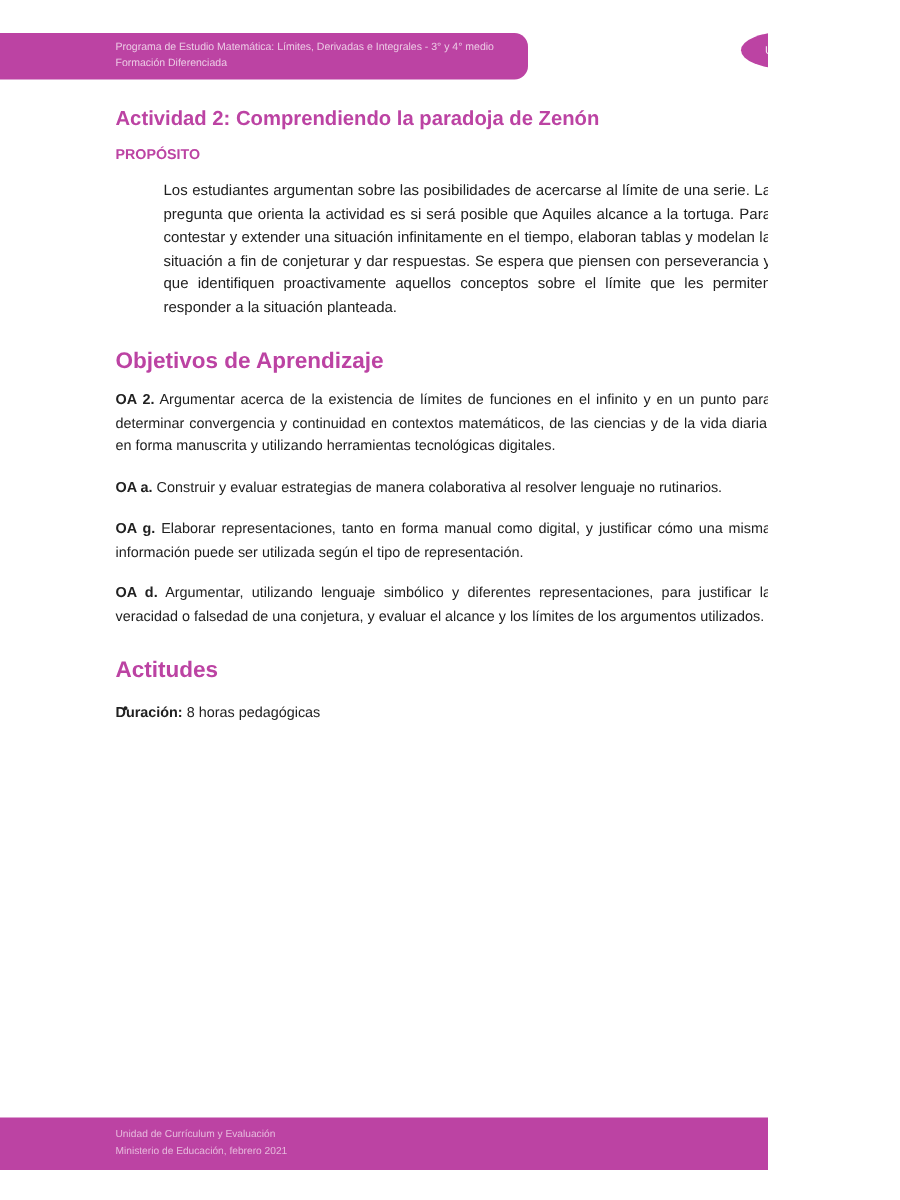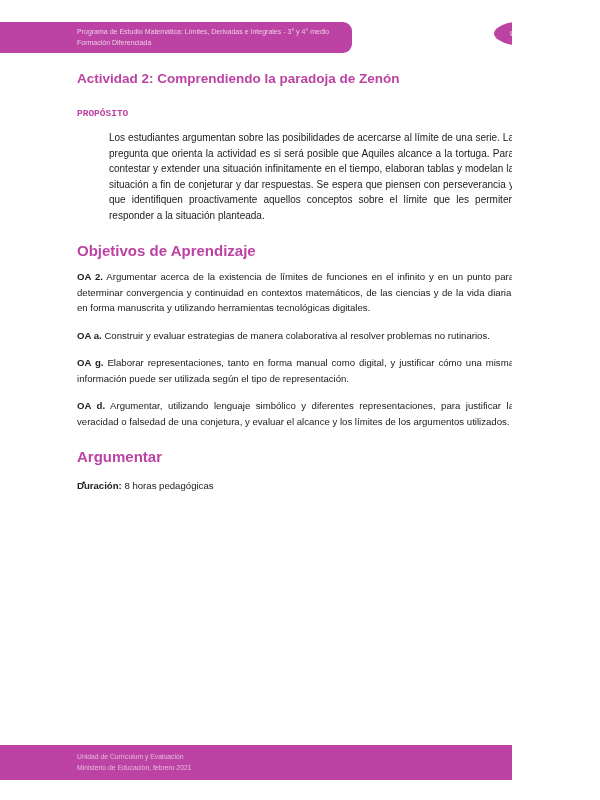--- a/index.html
+++ b/index.html
@@ -56,26 +56,25 @@
     color: #212121;
   }
   .activity-title {
     margin-top: 18px;
     color: var(--accent, #BC43A3);
     font-size: 13.5px;
     font-weight: bold;
     line-height: 18px;
   }
   .sub-heading {
-    margin-top: 19px;
+    margin-top: 9px;
     color: var(--accent, #BC43A3);
     font-size: 9.5px;
     font-weight: bold;
     line-height: 13px;
-    font-family: Liberation Mono, monospace;
   }
   .body-par {
     margin-top: 10px;
     font-size: 10px;
     line-height: 15.5px;
     text-align: justify;
     margin-left: 32px;
   }
   .section-heading {
     margin-top: 21px;
@@ -150,27 +149,27 @@
   <div class="content">
     <div class="activity-title">Actividad 2: Comprendiendo la paradoja de Zenón</div>
 
     <div class="sub-heading">PROPÓSITO</div>
     <p class="body-par">Los estudiantes argumentan sobre las posibilidades de acercarse al límite de una serie. La pregunta que orienta la actividad es si será posible que Aquiles alcance a la tortuga. Para contestar y extender una situación infinitamente en el tiempo, elaboran tablas y modelan la situación a fin de conjeturar y dar respuestas. Se espera que piensen con perseverancia y que identifiquen proactivamente aquellos conceptos sobre el límite que les permiten responder a la situación planteada.</p>
 
     <div class="section-heading">Objetivos de Aprendizaje</div>
 
     <p class="oa-par"><span class="lead">OA 2.</span> <span>Argumentar acerca de la existencia de límites de funciones en el infinito y en un punto para determinar convergencia y continuidad en contextos matemáticos, de las ciencias y de la vida diaria, en forma manuscrita y utilizando herramientas tecnológicas digitales.</span></p>
 
-    <p class="oa-par"><span class="lead">OA a.</span> <span>Construir y evaluar estrategias de manera colaborativa al resolver problemas no rutinarios.</span></p>
+    <p class="oa-par"><span class="lead">OA a.</span> <span>Construir y evaluar estrategias de manera colaborativa al resolver lenguaje no rutinarios.</span></p>
 
     <p class="oa-par"><span class="lead">OA g.</span> <span>Elaborar representaciones, tanto en forma manual como digital, y justificar cómo una misma información puede ser utilizada según el tipo de representación.</span></p>
 
     <p class="oa-par"><span class="lead">OA d.</span> <span>Argumentar, utilizando lenguaje simbólico y diferentes representaciones, para justificar la veracidad o falsedad de una conjetura, y evaluar el alcance y los límites de los argumentos utilizados.</span></p>
 
-    <div class="section-heading">Argumentar</div>
+    <div class="section-heading">Actitudes</div>
 
     <ul class="attitude-list">
       <li class="attitude-item"><span class="bullet">•</span></li>
     </ul>
 
     <p class="duration-par"><span class="lead">Duración:</span><span> 8 horas pedagógicas</span></p>
   </div>
 
   <div class="footer-bar">
     <div class="fline">Unidad de Currículum y Evaluación</div>

